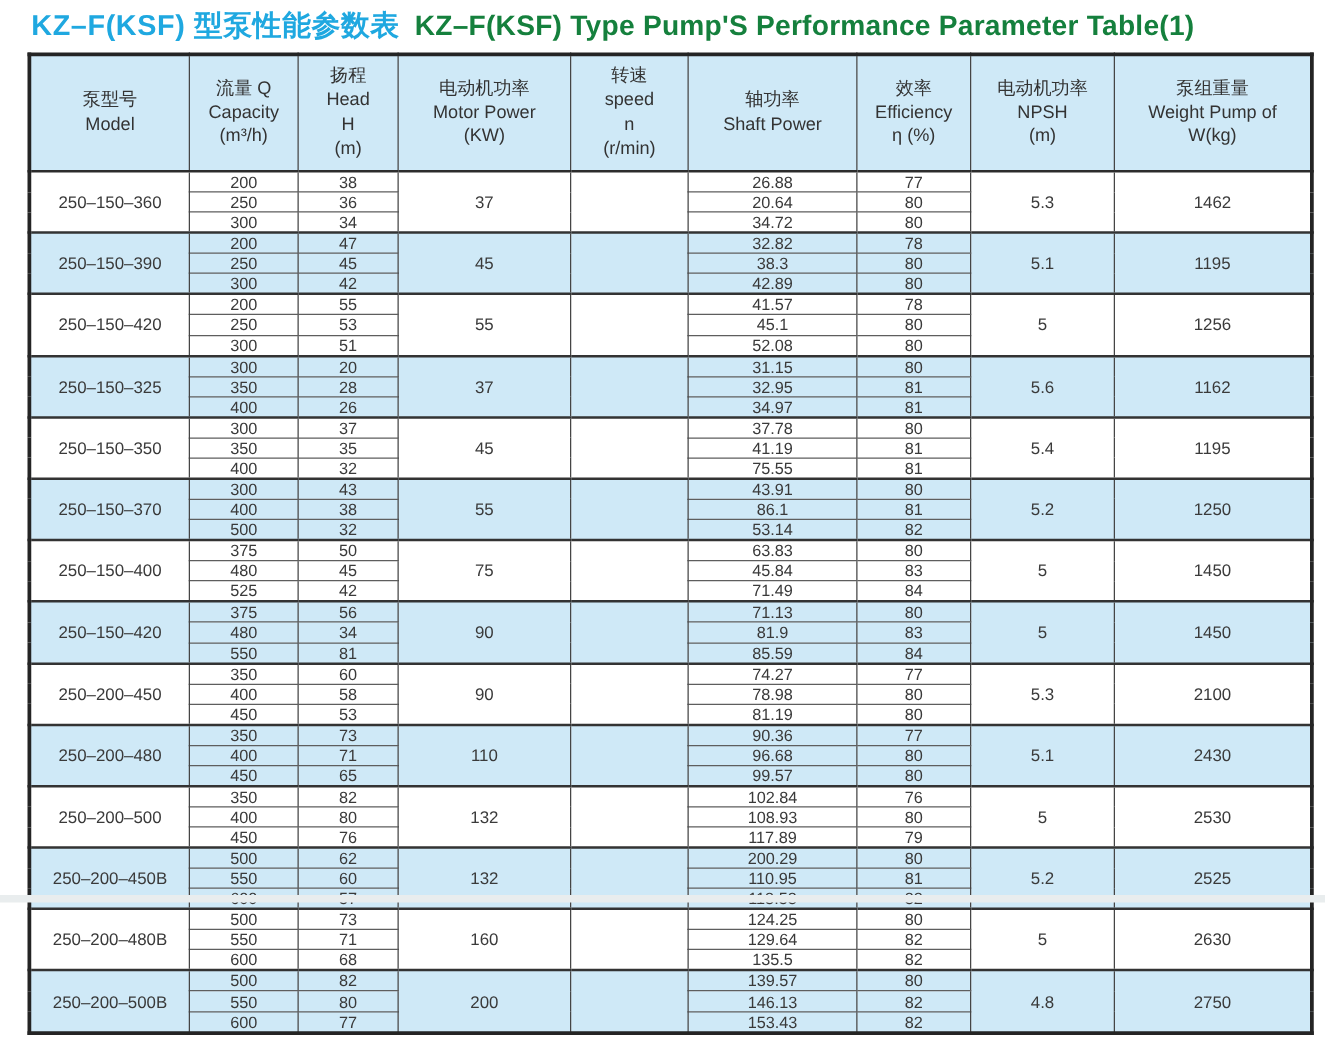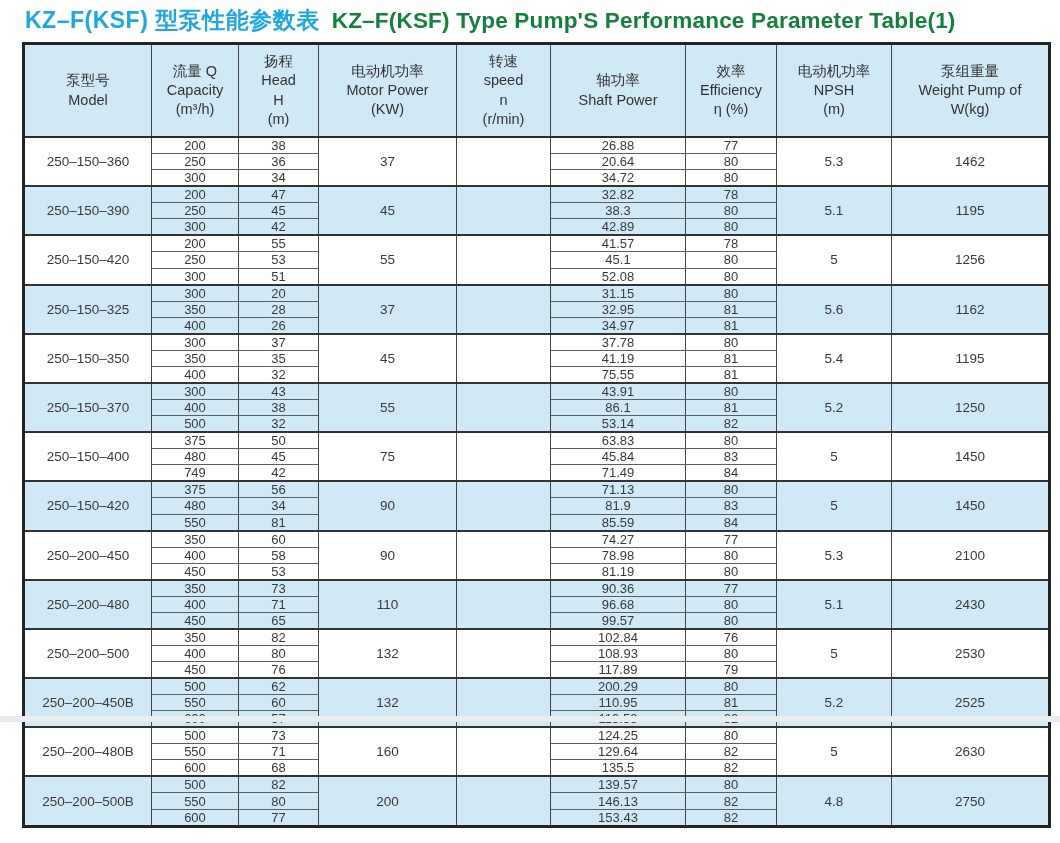--- a/index.html
+++ b/index.html
@@ -254,21 +254,21 @@
           <td rowspan="3" class="merged">5</td>
           <td rowspan="3" class="merged">1450</td>
         </tr>
         <tr>
           <td>480</td>
           <td>45</td>
           <td>45.84</td>
           <td>83</td>
         </tr>
         <tr>
-          <td>749</td>
+          <td>525</td>
           <td>42</td>
           <td>71.49</td>
           <td>84</td>
         </tr>
         <tr class="alt group-start">
           <td rowspan="3" class="merged">250–150–420</td>
           <td>375</td>
           <td>56</td>
           <td rowspan="3" class="merged">90</td>
           <td rowspan="3" class="merged"></td>

